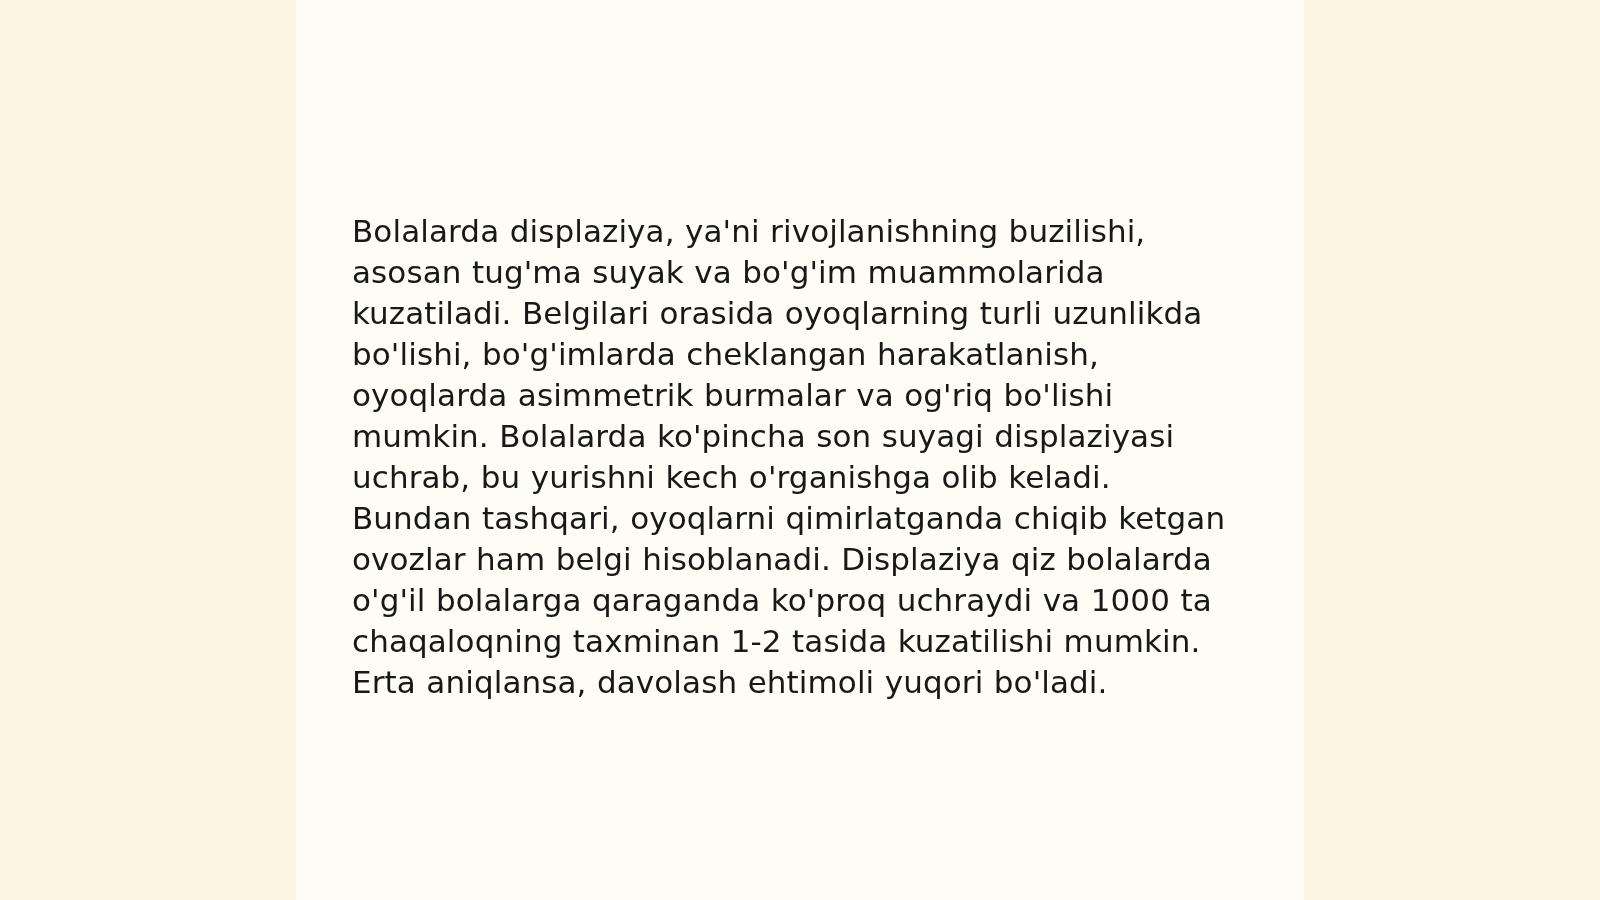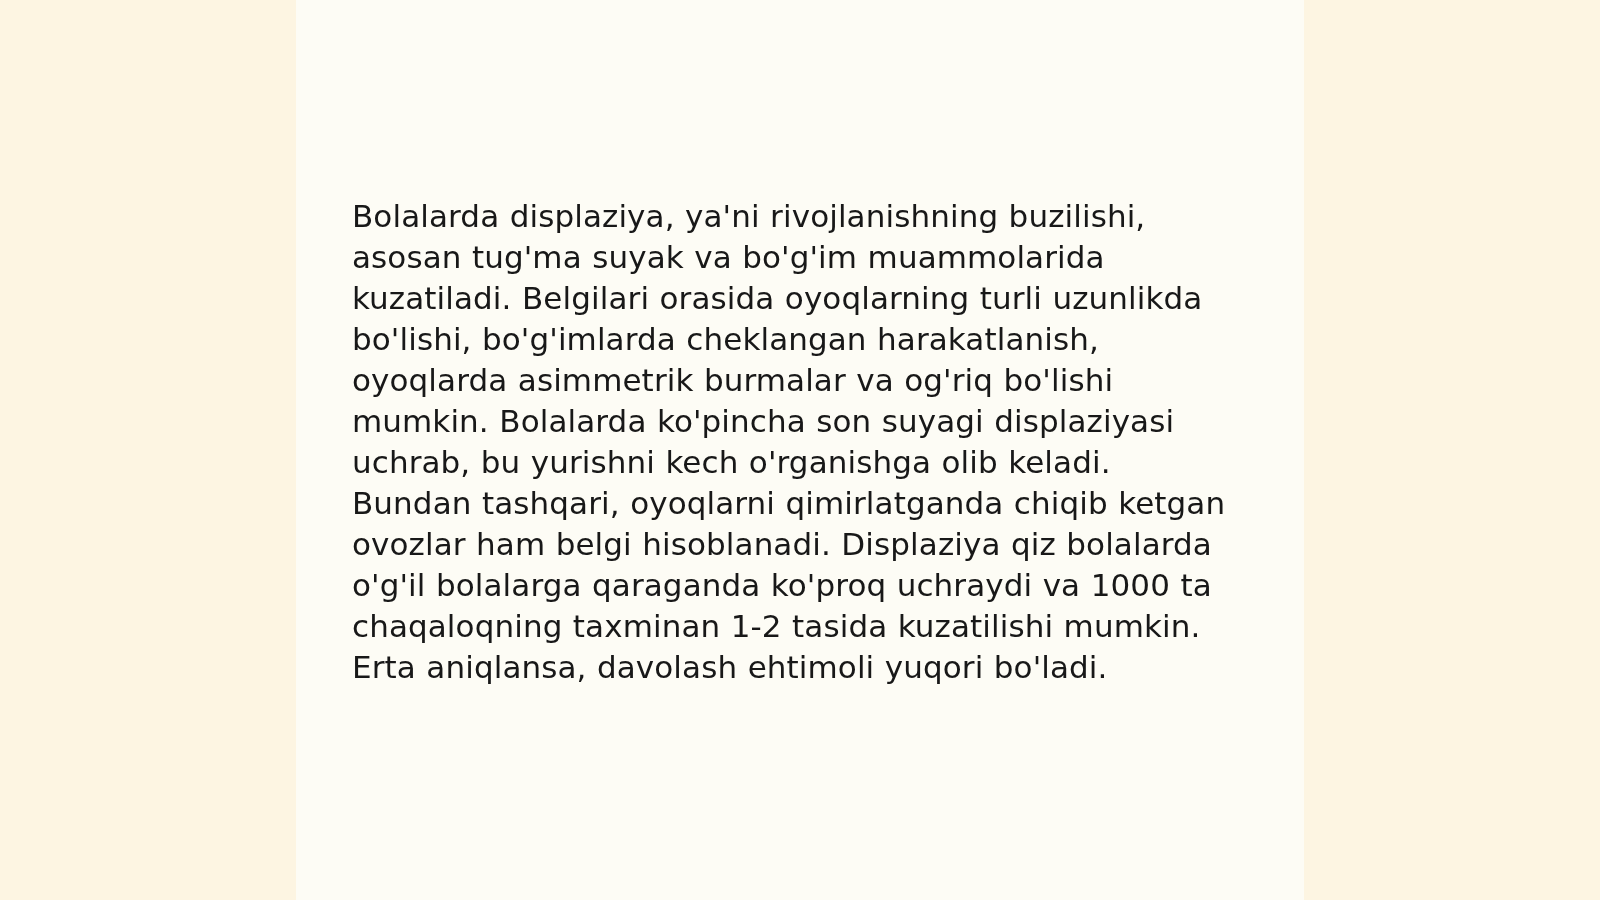--- a/index.html
+++ b/index.html
@@ -33,21 +33,21 @@
     position: absolute;
     left: 296px;
     top: 0;
     width: 1008px;
     height: 900px;
     background: #fdfcf5;
   }
   .text-block {
     position: absolute;
     left: 56px;
-    top: 196px;
+    top: 211px;
     width: 880px;
   }
   .body-paragraph {
     margin: 0;
     font-family: "DejaVu Sans", sans-serif;
     font-size: 31px;
     line-height: 41px;
     color: #181818;
     letter-spacing: 0.1px;
     text-align: left;

